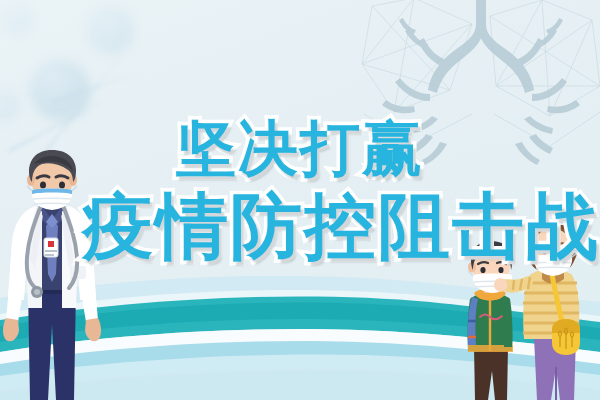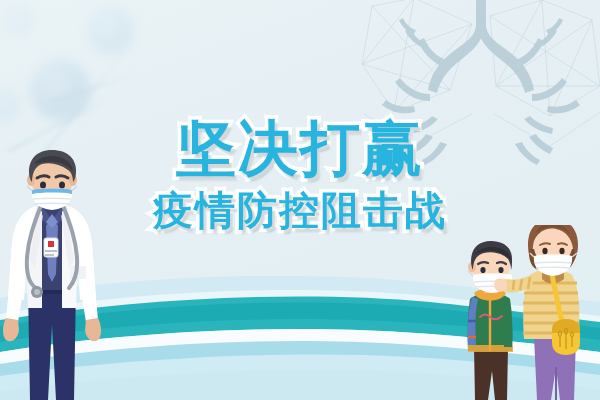--- a/index.html
+++ b/index.html
@@ -31,21 +31,21 @@
   .title-line{
     font-family:"DejaVu Sans","Liberation Sans",sans-serif;
     font-weight:700;color:#27b5e0;line-height:1;
     letter-spacing:2px;
     -webkit-text-stroke:7px #ffffff;
     paint-order:stroke fill;
     text-shadow:3px 4px 2px rgba(140,150,155,.38);
     white-space:nowrap;
   }
   #line1{font-size:60px;}
-  #line2{font-size:40px;margin-top:12px;}
+  #line2{font-size:72px;margin-top:12px;text-align:right;}
 
   
   .figure{position:absolute;z-index:30;}
   #doctor{left:-6px;bottom:0;width:115px;height:262px;}
   #family{right:-2px;bottom:0;width:150px;height:175px;}
 </style>
 </head>
 <body>
 
 <div id="poster">

